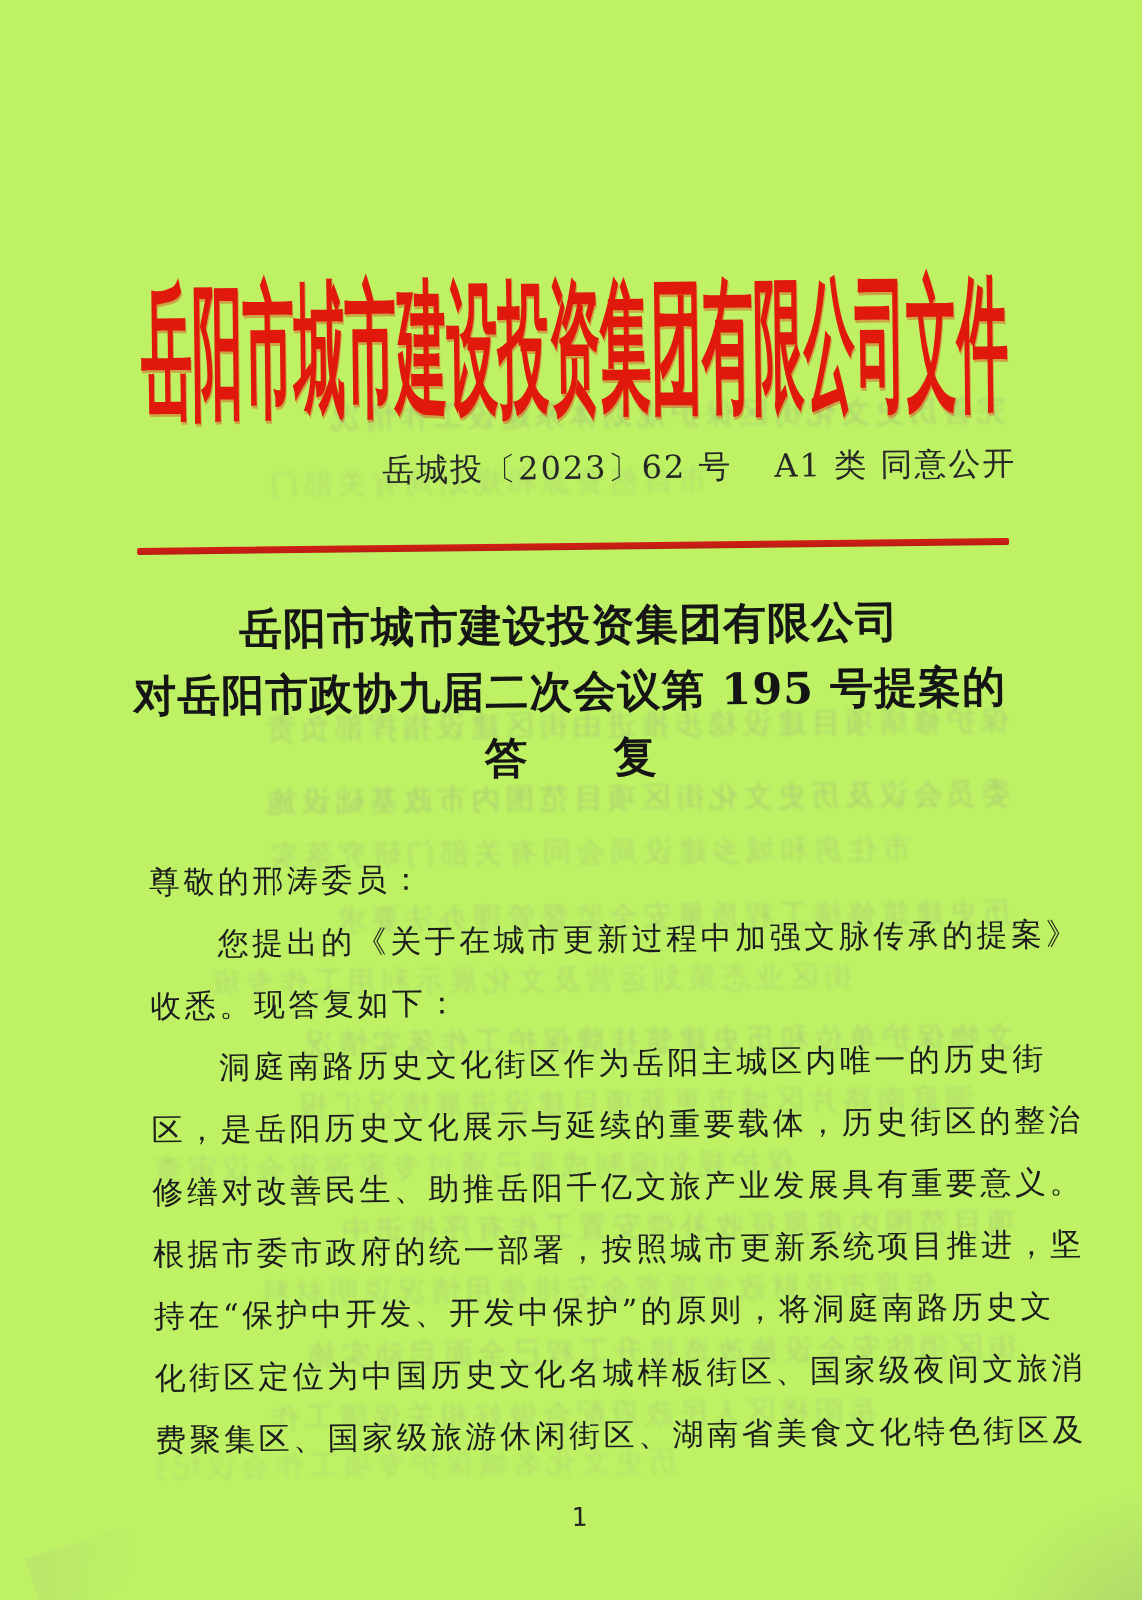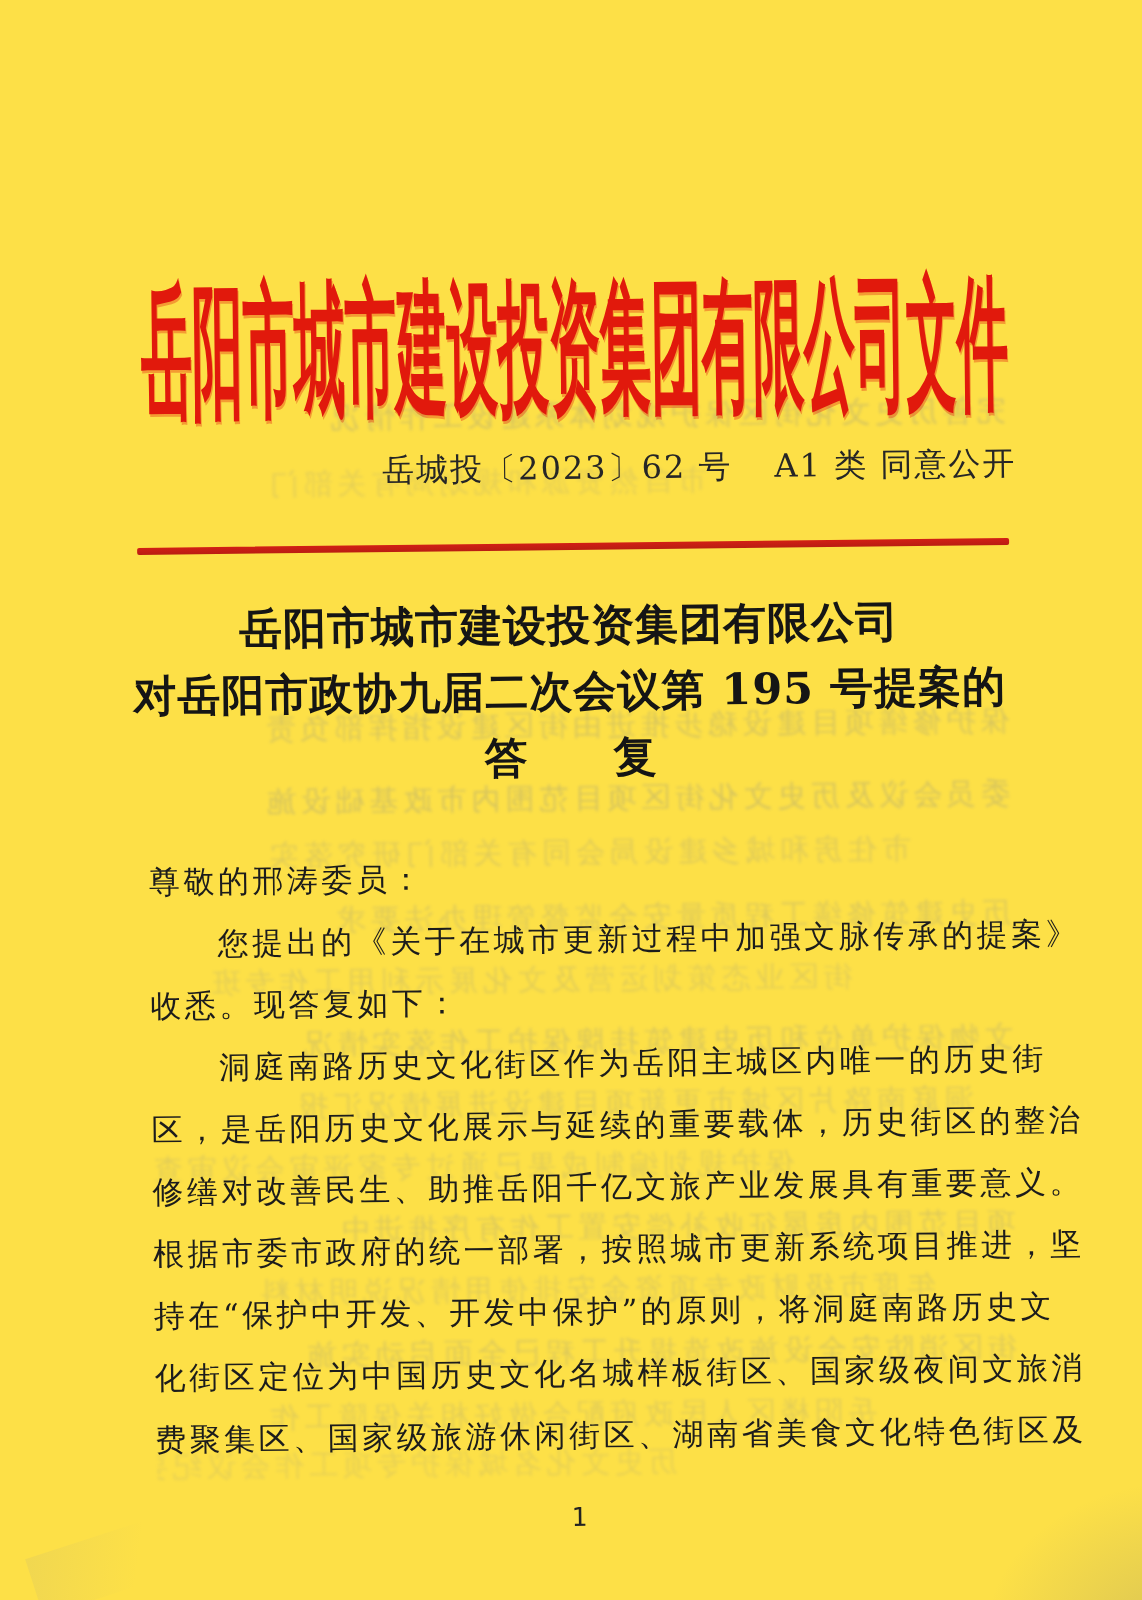--- a/index.html
+++ b/index.html
@@ -5,21 +5,21 @@
   html,body{margin:0;padding:0;}
   body{
     width:1142px;height:1600px;
     background:#e9e9e9;
     font-family:"DejaVu Serif", serif;
     overflow:hidden;
   }
   .page{
     position:relative;
     width:1142px;height:1600px;
-    background:#fde047;
+    background:#bef264;
     overflow:hidden;
   }
   
   .scan{
     position:absolute;inset:0;
     transform:rotate(-0.65deg);
     transform-origin:50% 50%;
   }
   
   .org-title{

